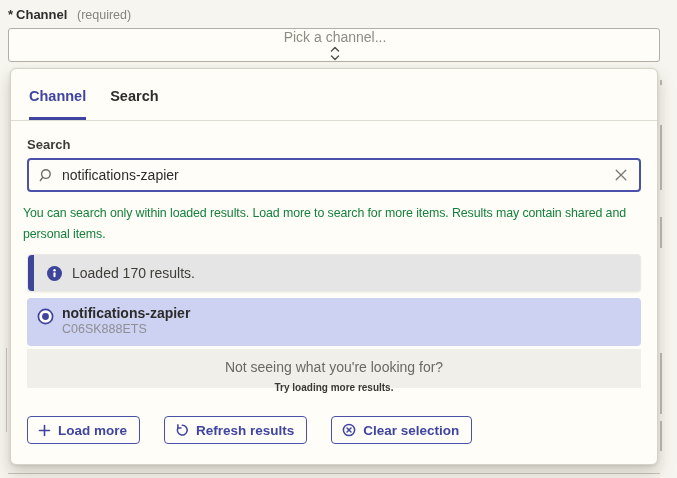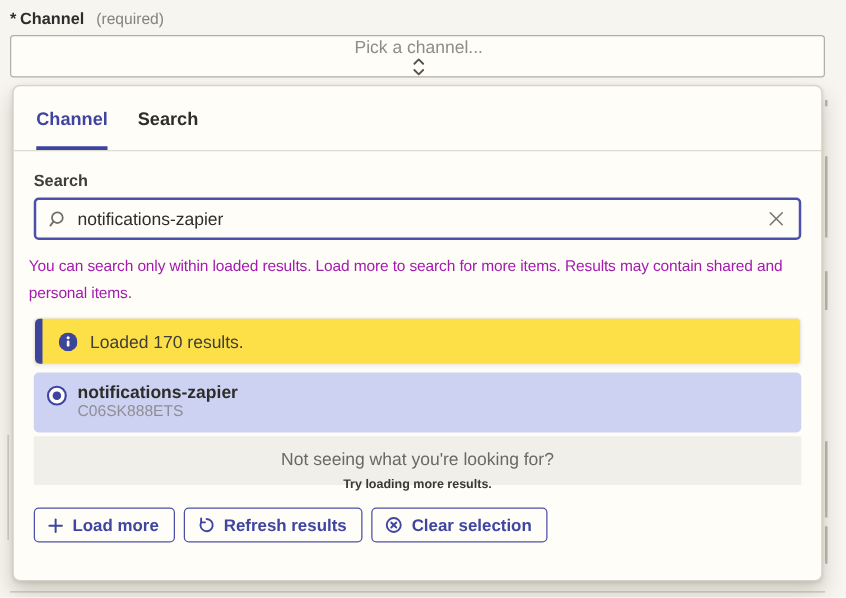--- a/index.html
+++ b/index.html
@@ -59,26 +59,26 @@
     background:#fffdf7; display:flex; align-items:center; gap:8px; padding:0 10px;
   }
   .search-box input {
     flex:1; border:none; outline:none; background:transparent;
     font-family:"Liberation Sans", sans-serif; font-size:14px; color:#2d2e2c;
   }
   .search-box .clear-btn { display:flex; align-items:center; cursor:pointer; padding:2px; }
 
   .helper {
     margin:11px 0 0 -4px; width:622px;
-    font-size:12.4px; line-height:21px; letter-spacing:-0.1px; color:#a21caf;
+    font-size:12.4px; line-height:21px; letter-spacing:-0.1px; color:#15803d;
   }
 
   .banner {
     margin-top:9px; height:38px; position:relative;
-    background:#fde047; border:1px solid #eceae2; border-radius:4px;
+    background:#e5e5e5; border:1px solid #eceae2; border-radius:4px;
     box-shadow:0 1px 2px rgba(0,0,0,.05);
     display:flex; align-items:center; padding-left:44px;
     font-size:14px; color:#3e3d38;
   }
   .banner .bar {
     position:absolute; left:0; top:0; bottom:0; width:6px;
     background:#3d459b; border-radius:4px 0 0 4px;
   }
   .banner .info-ic { position:absolute; left:19px; top:11px; }
 
@@ -90,21 +90,21 @@
   .result .title { font-size:14px; font-weight:700; color:#2c2d2b; line-height:17px; }
   .result .sub { font-size:12.5px; color:#8f8e94; line-height:15px; margin-top:0; }
 
   .hint {
     margin-top:3px; height:39px; background:#f0efe9;
     text-align:center; padding-top:10px;
   }
   .hint .l1 { font-size:14px; color:#6b6962; line-height:17px; }
   .hint .l2 { font-size:10px; font-weight:700; color:#393833; line-height:17px; margin-top:3px; cursor:pointer; }
 
-  .actions { margin-top:18px; display:flex; gap:7px; }
+  .actions { margin-top:28px; display:flex; gap:24px; }
   .btn {
     height:28px; display:inline-flex; align-items:center; gap:7px;
     padding:0 12px 0 10px; background:transparent;
     border:1px solid #4b51a8; border-radius:4px;
     font-family:"Liberation Sans", sans-serif;
     font-size:13.5px; font-weight:600; color:#3f45a1; cursor:pointer;
   }
   .btn svg { flex:0 0 auto; }
 </style>
 </head>

